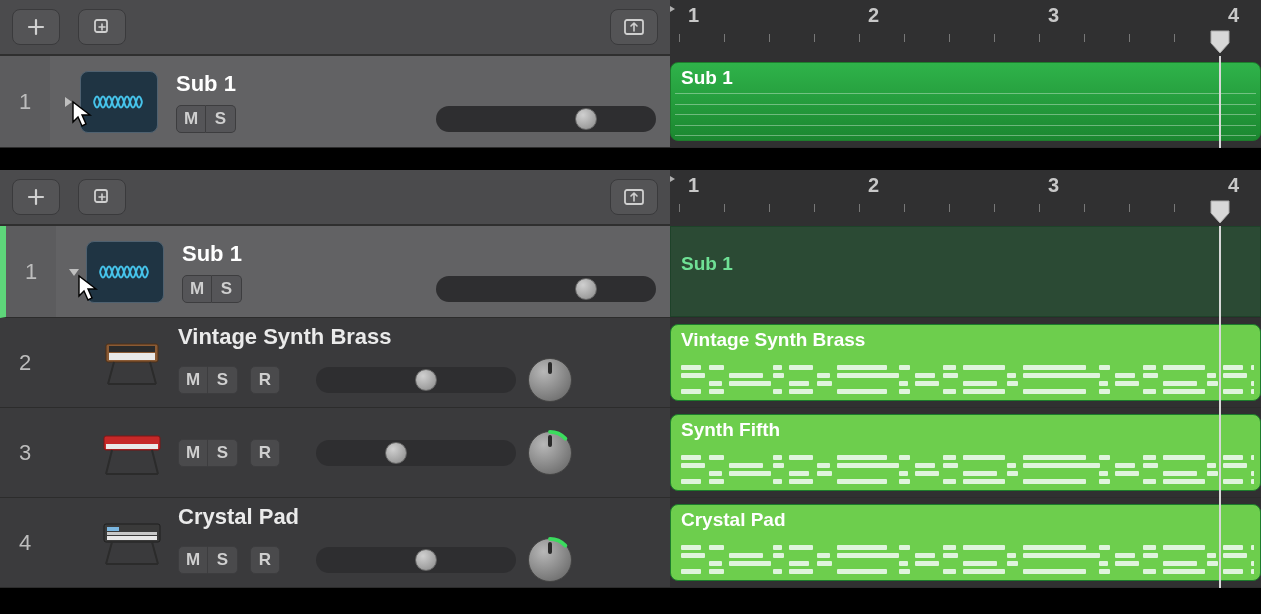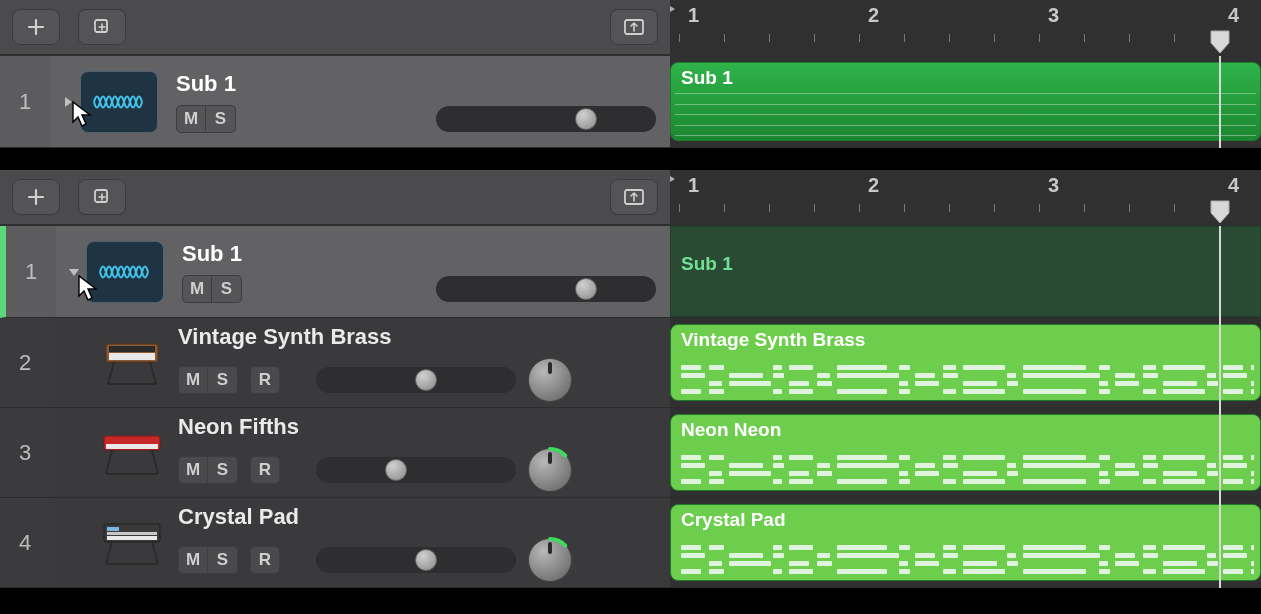--- a/index.html
+++ b/index.html
@@ -482,21 +482,20 @@
         <div class="num">3</div>
         <div class="trk">
           <div class="icon-box">
             <svg width="64" height="50" viewBox="0 0 64 50">
               <rect x="4" y="8" width="56" height="14" rx="2" fill="#c62828" stroke="#7a1616"></rect>
               <rect x="6" y="16" width="52" height="5" fill="#e8e8e8"></rect>
               <path d="M12 22 L6 46 M52 22 L58 46 M6 46 L58 46" stroke="#2b2b2b" stroke-width="2" fill="none"></path>
             </svg>
           </div>
           <div class="trk-body">
-            <div class="trk-name">Neon Fifths</div>
             <div class="ctrls">
               <div class="ms-group">
                 <div class="ms-btn">M</div>
                 <div class="ms-btn">S</div>
               </div>
               <div class="ms-btn single">R</div>
               <div style="width:12px"></div>
               <div class="slider" style="width:200px;">
                 <div class="thumb" style="left:calc(40% - 11px);"></div>
               </div>
@@ -610,21 +609,21 @@
               <div class="note" style="left: 546px; top: 34px; width: 19.8px;"></div>
               <div class="note" style="left: 574px; top: 10px; width: 15.4px;"></div>
               <div class="note" style="left: 574px; top: 26px; width: 12.6px;"></div>
               <div class="note" style="left: 574px; top: 34px; width: 15.4px;"></div>
             </div>
         </div>
       </div>
 
       <div class="lane" style="height:90px;">
         <div class="region" style="background:#6dce4d;">
-          <div class="region-label">Neon Neon</div>
+          <div class="region-label">Synth Fifth</div>
           <div class="midi">
               <div class="note" style="left: 4px; top: 10px; width: 19.8px;"></div>
               <div class="note" style="left: 4px; top: 18px; width: 24.2px;"></div>
               <div class="note" style="left: 4px; top: 34px; width: 19.8px;"></div>
               <div class="note" style="left: 32px; top: 10px; width: 15.4px;"></div>
               <div class="note" style="left: 32px; top: 26px; width: 12.6px;"></div>
               <div class="note" style="left: 32px; top: 34px; width: 15.4px;"></div>
               <div class="note" style="left: 52px; top: 18px; width: 34.2px;"></div>
               <div class="note" style="left: 52px; top: 26px; width: 41.8px;"></div>
               <div class="note" style="left: 96px; top: 10px; width: 9px;"></div>

